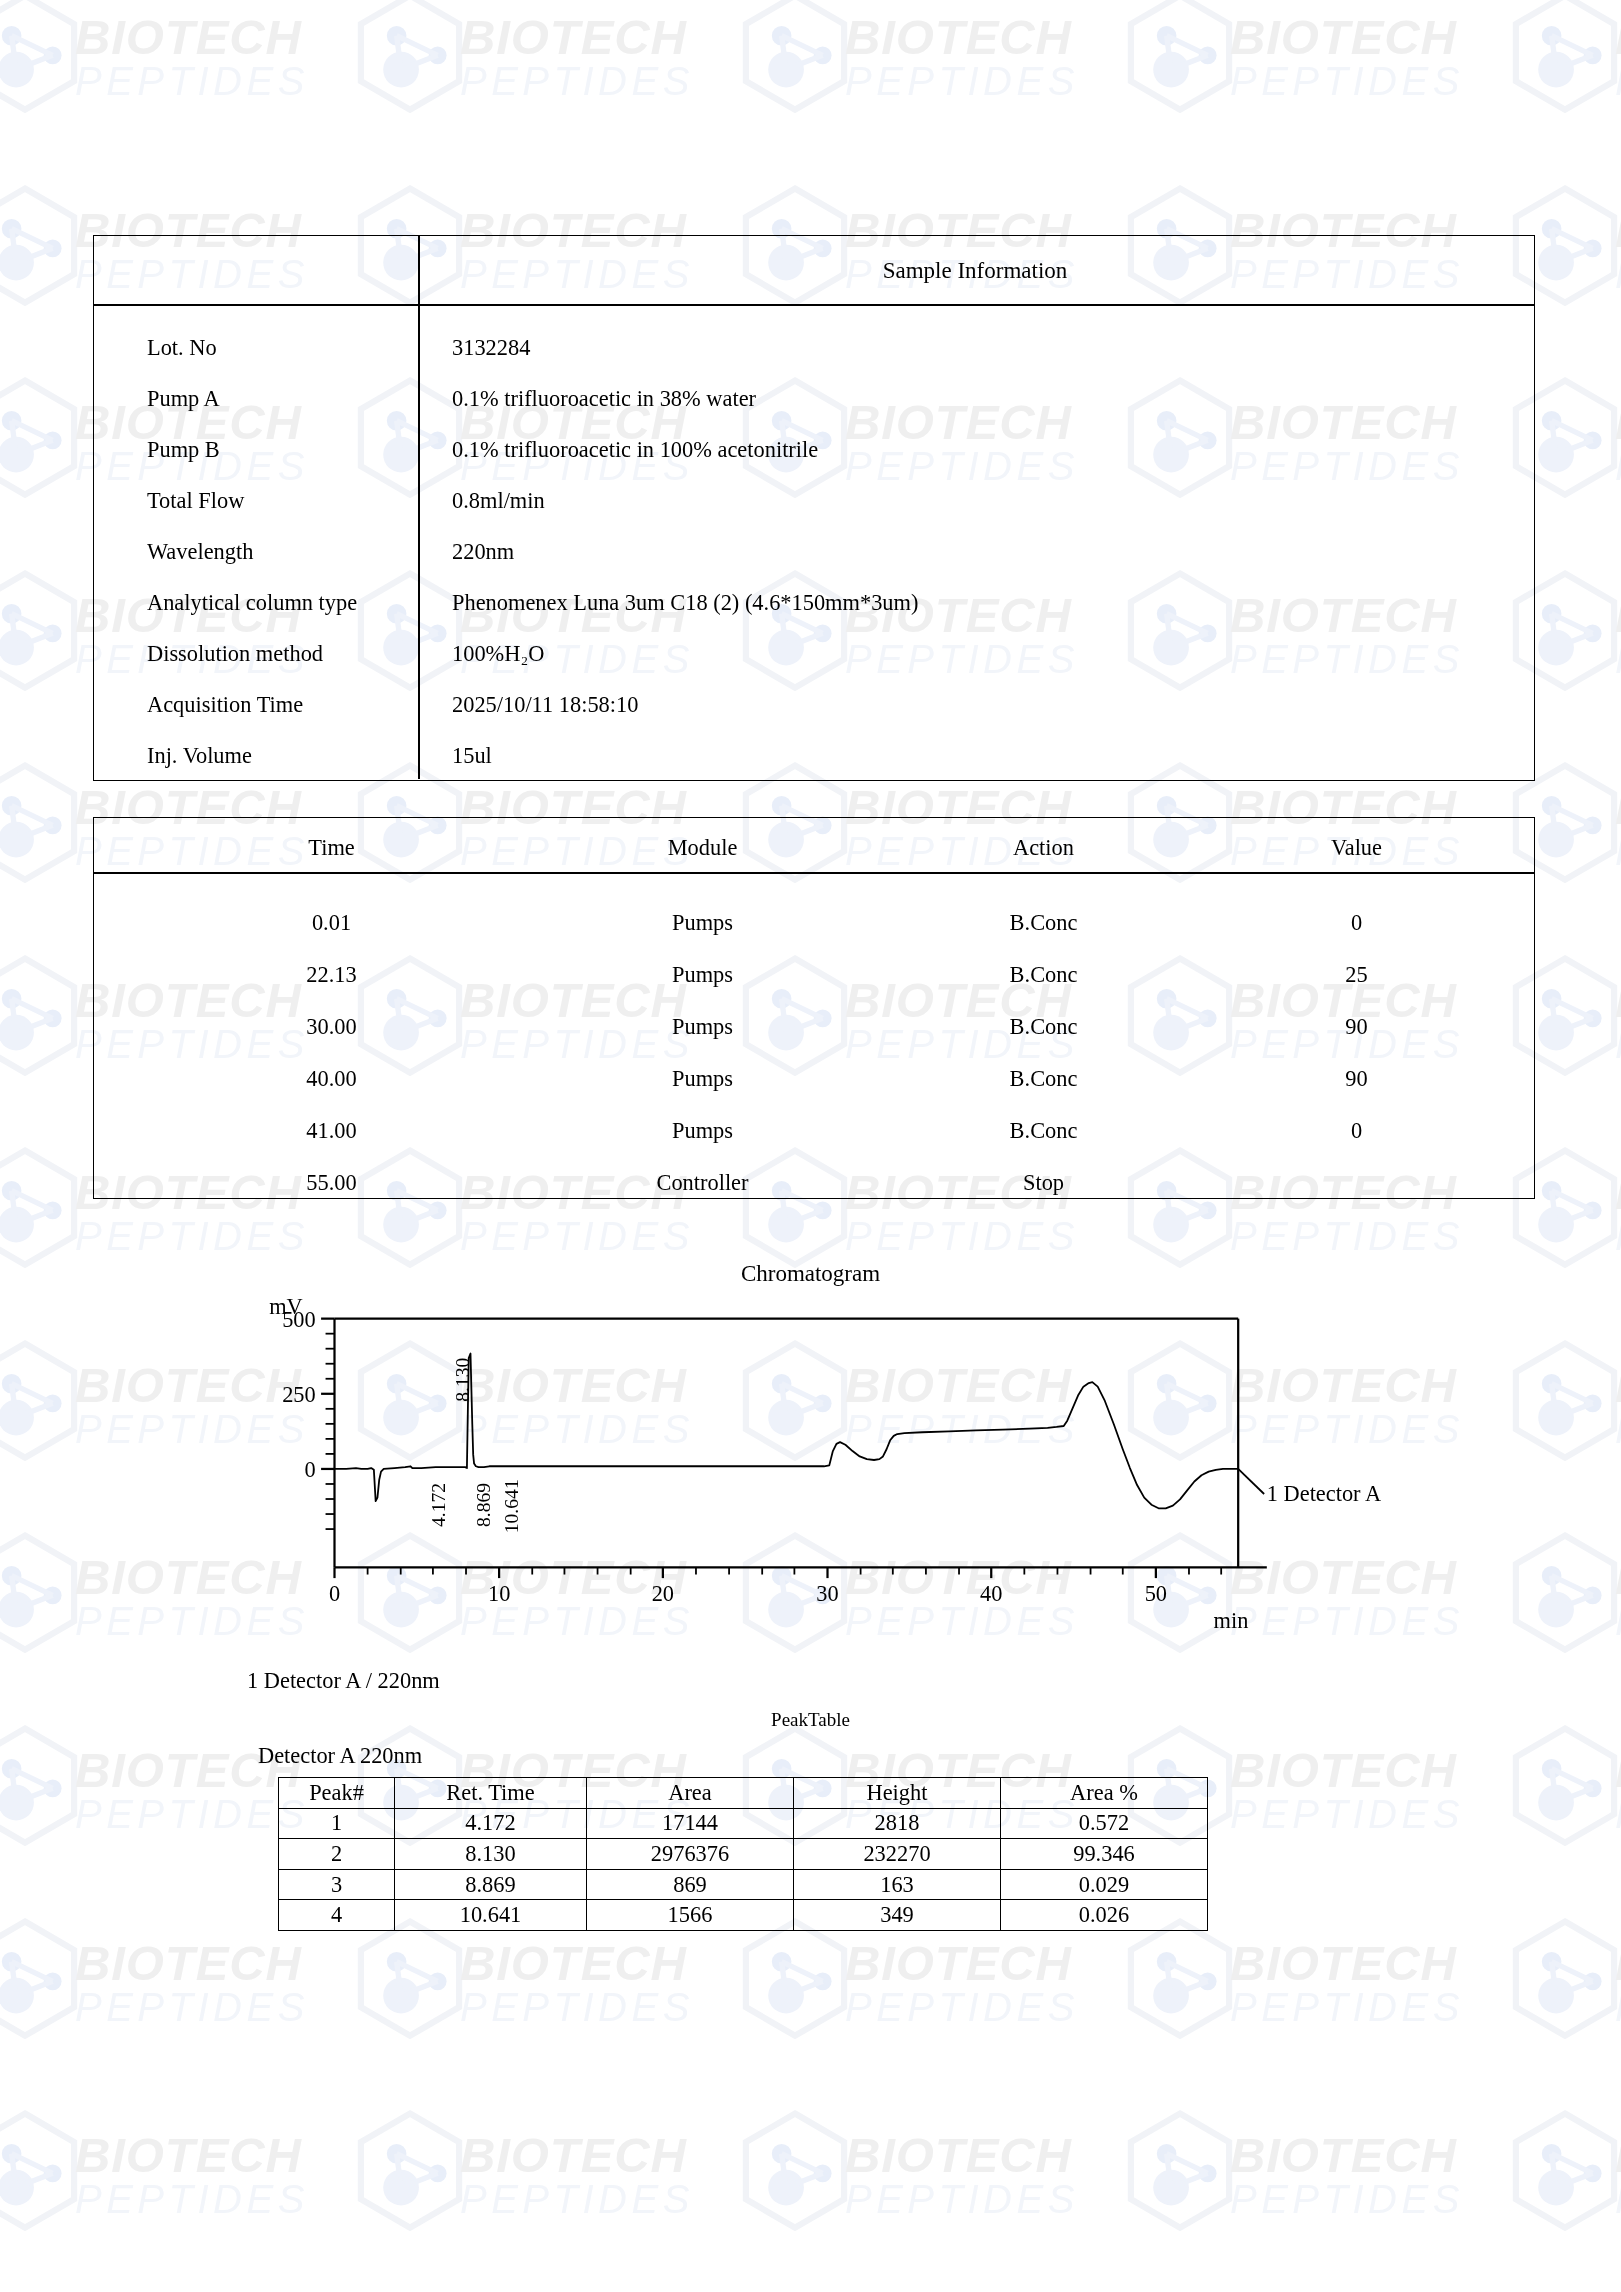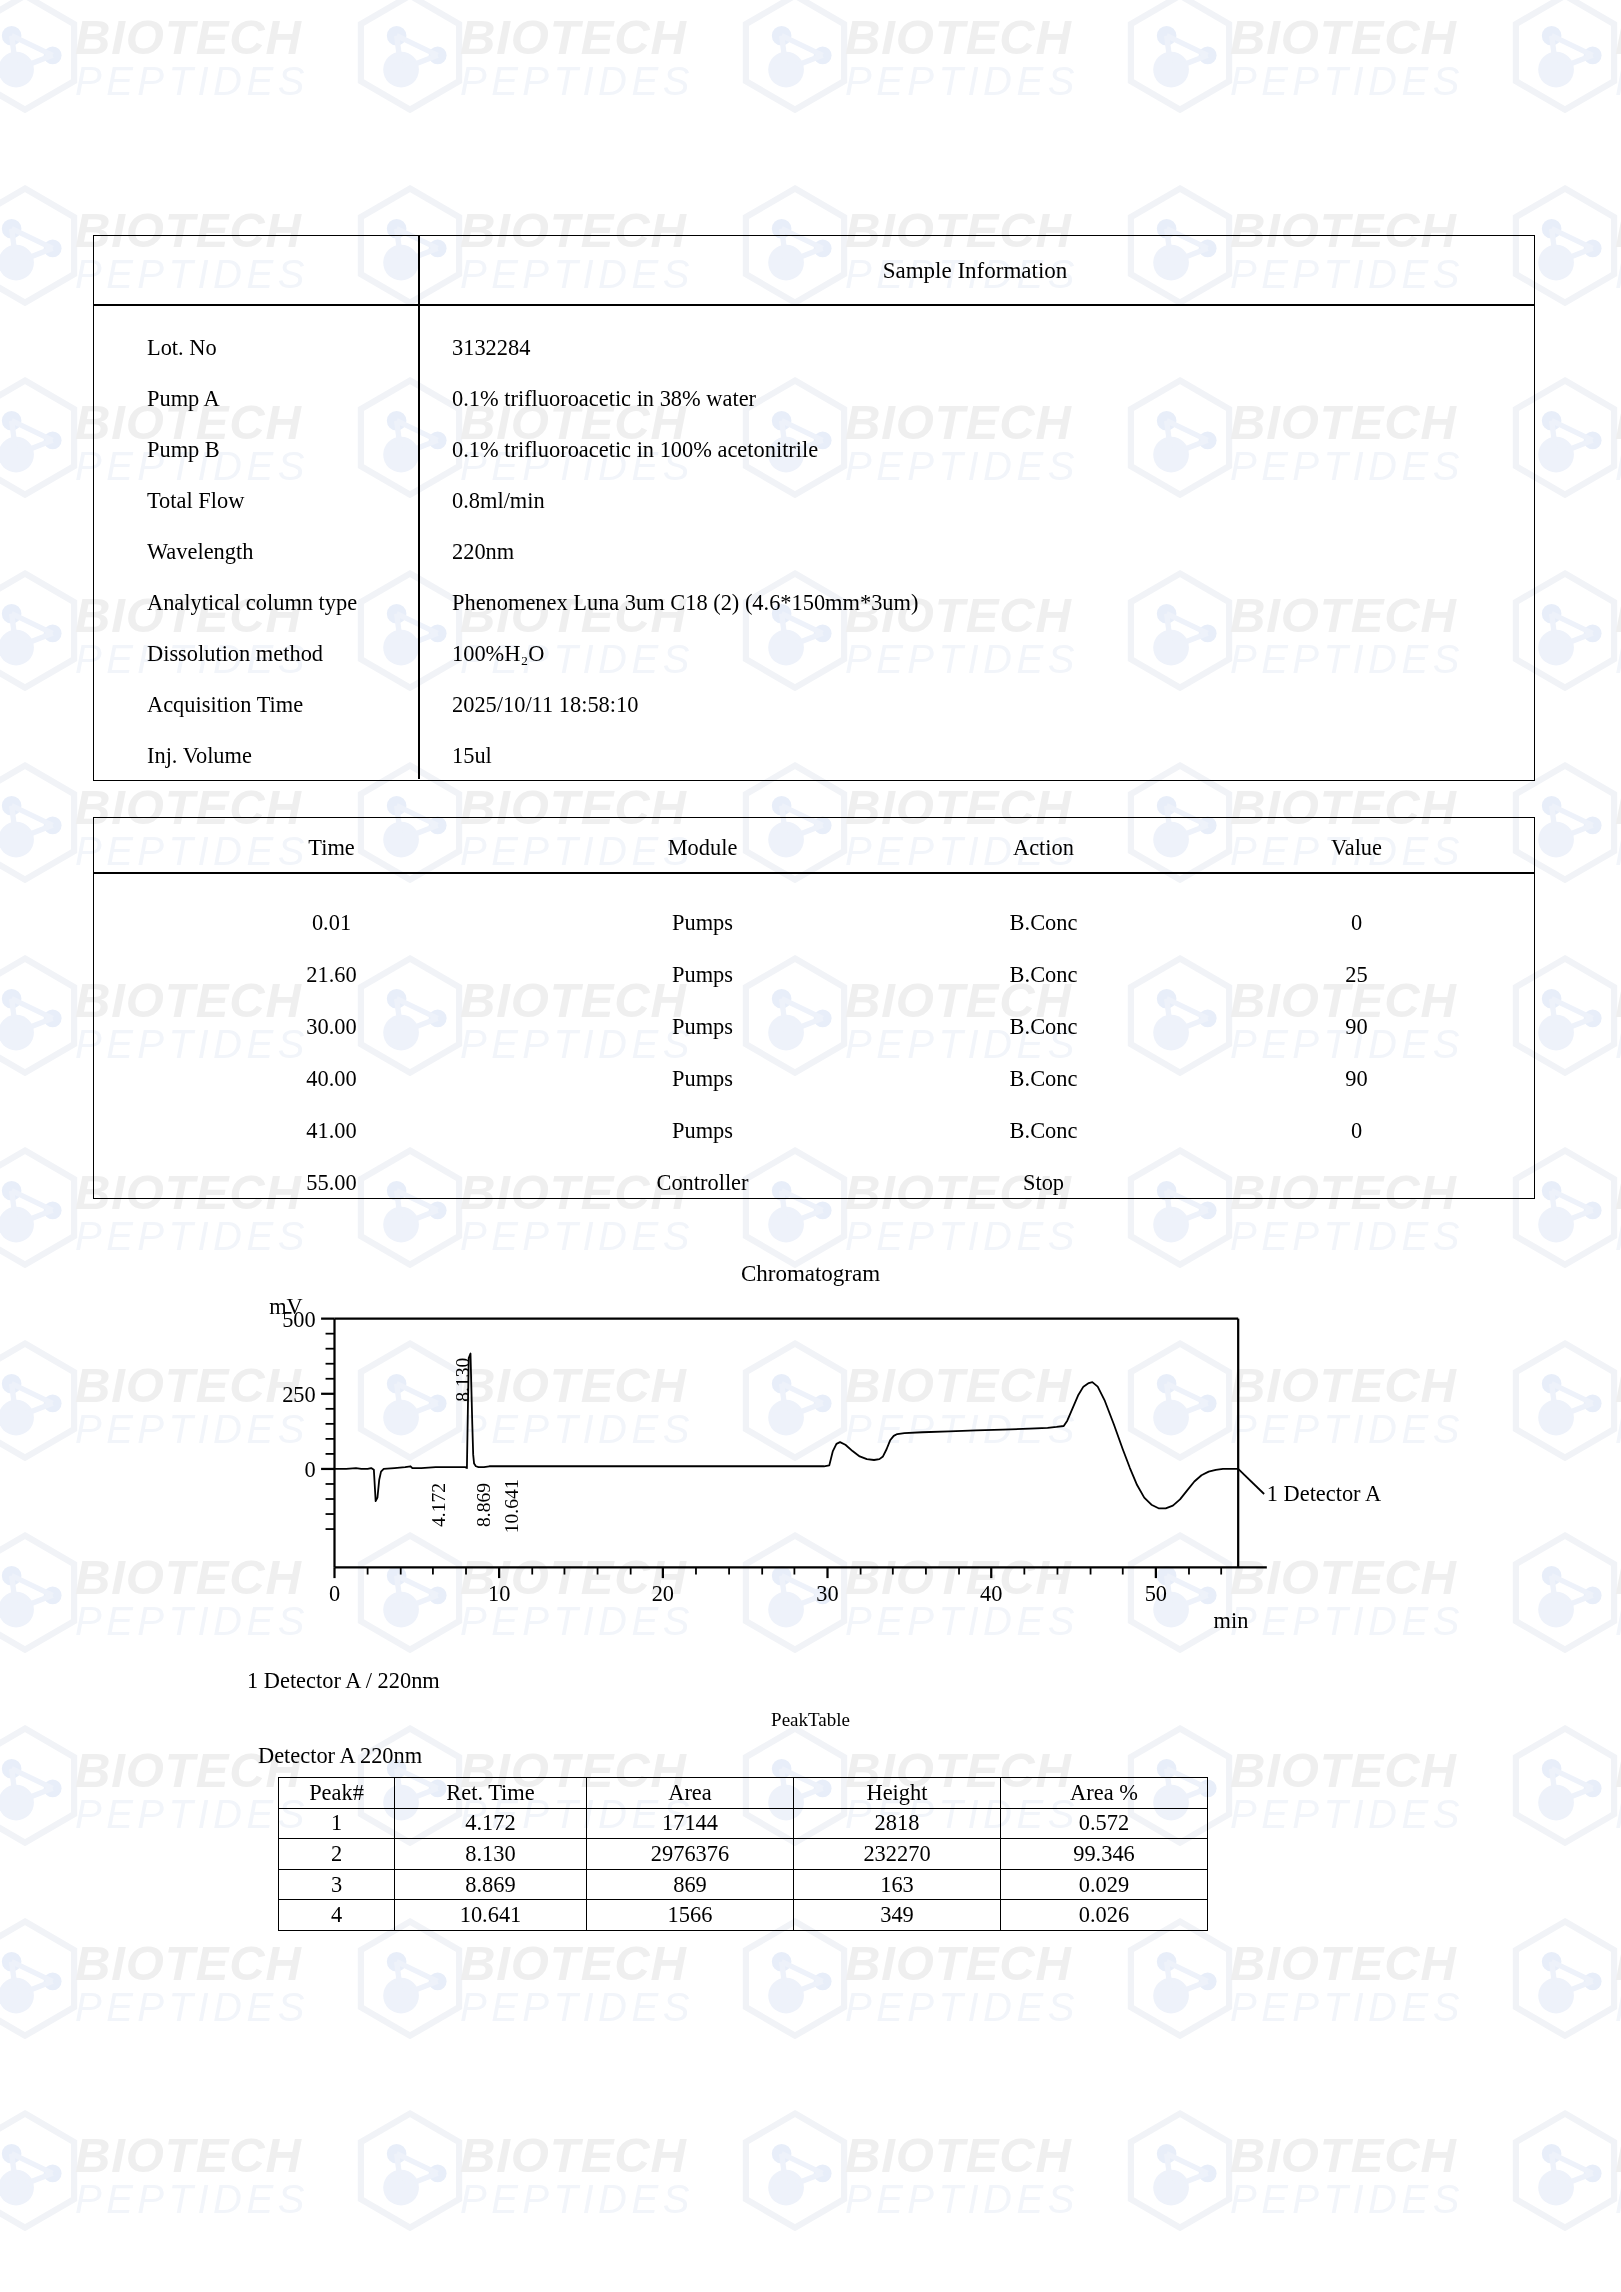--- a/index.html
+++ b/index.html
@@ -1032,21 +1032,21 @@
       <div class="tp-cell tp-c-time tp-head-cell">Time</div>
       <div class="tp-cell tp-c-module tp-head-cell">Module</div>
       <div class="tp-cell tp-c-action tp-head-cell">Action</div>
       <div class="tp-cell tp-c-value tp-head-cell">Value</div>
     </div>
     <div id="tp-rows">
         <div class="tp-cell tp-row-cell tp-c-time" style="top: 91px;">0.01</div>
         <div class="tp-cell tp-row-cell tp-c-module" style="top: 91px;">Pumps</div>
         <div class="tp-cell tp-row-cell tp-c-action" style="top: 91px;">B.Conc</div>
         <div class="tp-cell tp-row-cell tp-c-value" style="top: 91px;">0</div>
-        <div class="tp-cell tp-row-cell tp-c-time" style="top: 143px;">21.60</div>
+        <div class="tp-cell tp-row-cell tp-c-time" style="top: 143px;">22.13</div>
         <div class="tp-cell tp-row-cell tp-c-module" style="top: 143px;">Pumps</div>
         <div class="tp-cell tp-row-cell tp-c-action" style="top: 143px;">B.Conc</div>
         <div class="tp-cell tp-row-cell tp-c-value" style="top: 143px;">25</div>
         <div class="tp-cell tp-row-cell tp-c-time" style="top: 195px;">30.00</div>
         <div class="tp-cell tp-row-cell tp-c-module" style="top: 195px;">Pumps</div>
         <div class="tp-cell tp-row-cell tp-c-action" style="top: 195px;">B.Conc</div>
         <div class="tp-cell tp-row-cell tp-c-value" style="top: 195px;">90</div>
         <div class="tp-cell tp-row-cell tp-c-time" style="top: 247px;">40.00</div>
         <div class="tp-cell tp-row-cell tp-c-module" style="top: 247px;">Pumps</div>
         <div class="tp-cell tp-row-cell tp-c-action" style="top: 247px;">B.Conc</div>

